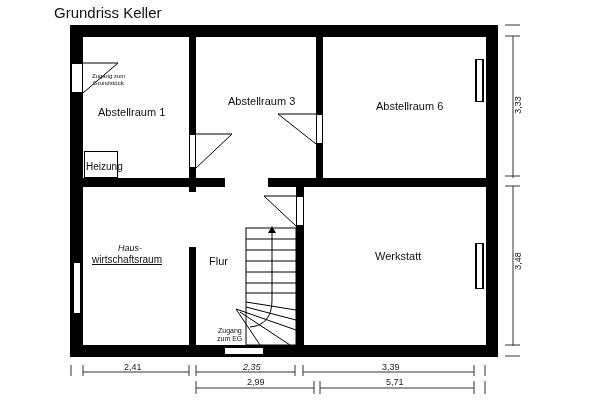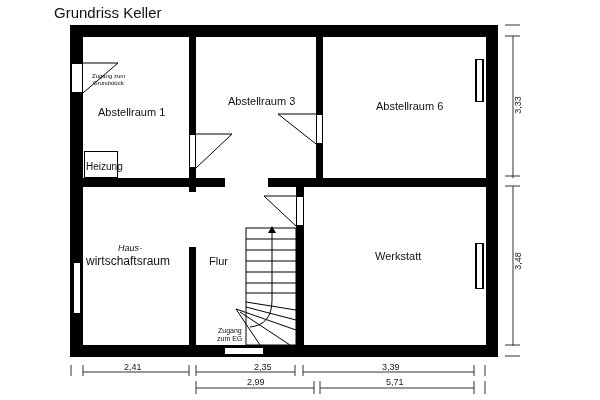--- a/index.html
+++ b/index.html
@@ -103,29 +103,29 @@
     <line x1="320" y1="388" x2="474" y2="388"></line>
     <line x1="474" y1="381" x2="474" y2="394"></line>
     <line x1="485" y1="381" x2="485" y2="394"></line>
   </g>
 </svg>
 
 <div class="label" style="left:98px;top:106px;">Abstellraum 1</div>
 <div class="label" style="left:228px;top:95px;">Abstellraum 3</div>
 <div class="label" style="left:376px;top:100px;">Abstellraum 6</div>
 <div class="label" style="left:118px;top:243px;font-size:9px;font-style:italic;">Haus-</div>
-<div class="label" style="left:86px;top:254px;font-size:12px;">wirtschaftsraum</div>
+<div class="label" style="left:92px;top:254px;font-size:10px;text-decoration:underline;">wirtschaftsraum</div>
 <div class="label" style="left:209px;top:255px;">Flur</div>
 <div class="label" style="left:375px;top:250px;">Werkstatt</div>
 <div class="label" style="left:86px;top:161px;font-size:10px;">Heizung</div>
 
 <div class="label small" style="left:92px;top:73px;">Zugang zum</div>
 <div class="label small" style="left:93px;top:80px;">Grundstück</div>
 <div class="label" style="left:218px;top:327px;font-size:7px;">Zugang</div>
 <div class="label" style="left:217px;top:335px;font-size:7px;">zum EG</div>
 
 <div class="dim" style="left:124px;top:362px;">2,41</div>
-<div class="dim" style="left:254px;top:362px;">2,35</div>
+<div class="dim" style="left:243px;top:362px;font-style:italic;">2,35</div>
 <div class="dim" style="left:382px;top:362px;">3,39</div>
 <div class="dim" style="left:247px;top:377px;">2,99</div>
 <div class="dim" style="left:386px;top:377px;">5,71</div>
 <div class="dim" style="left:509px;top:100px;transform:rotate(-90deg);transform-origin:center;">3,33</div>
 <div class="dim" style="left:509px;top:256px;transform:rotate(-90deg);transform-origin:center;">3,48</div>
 
 </body></html>

